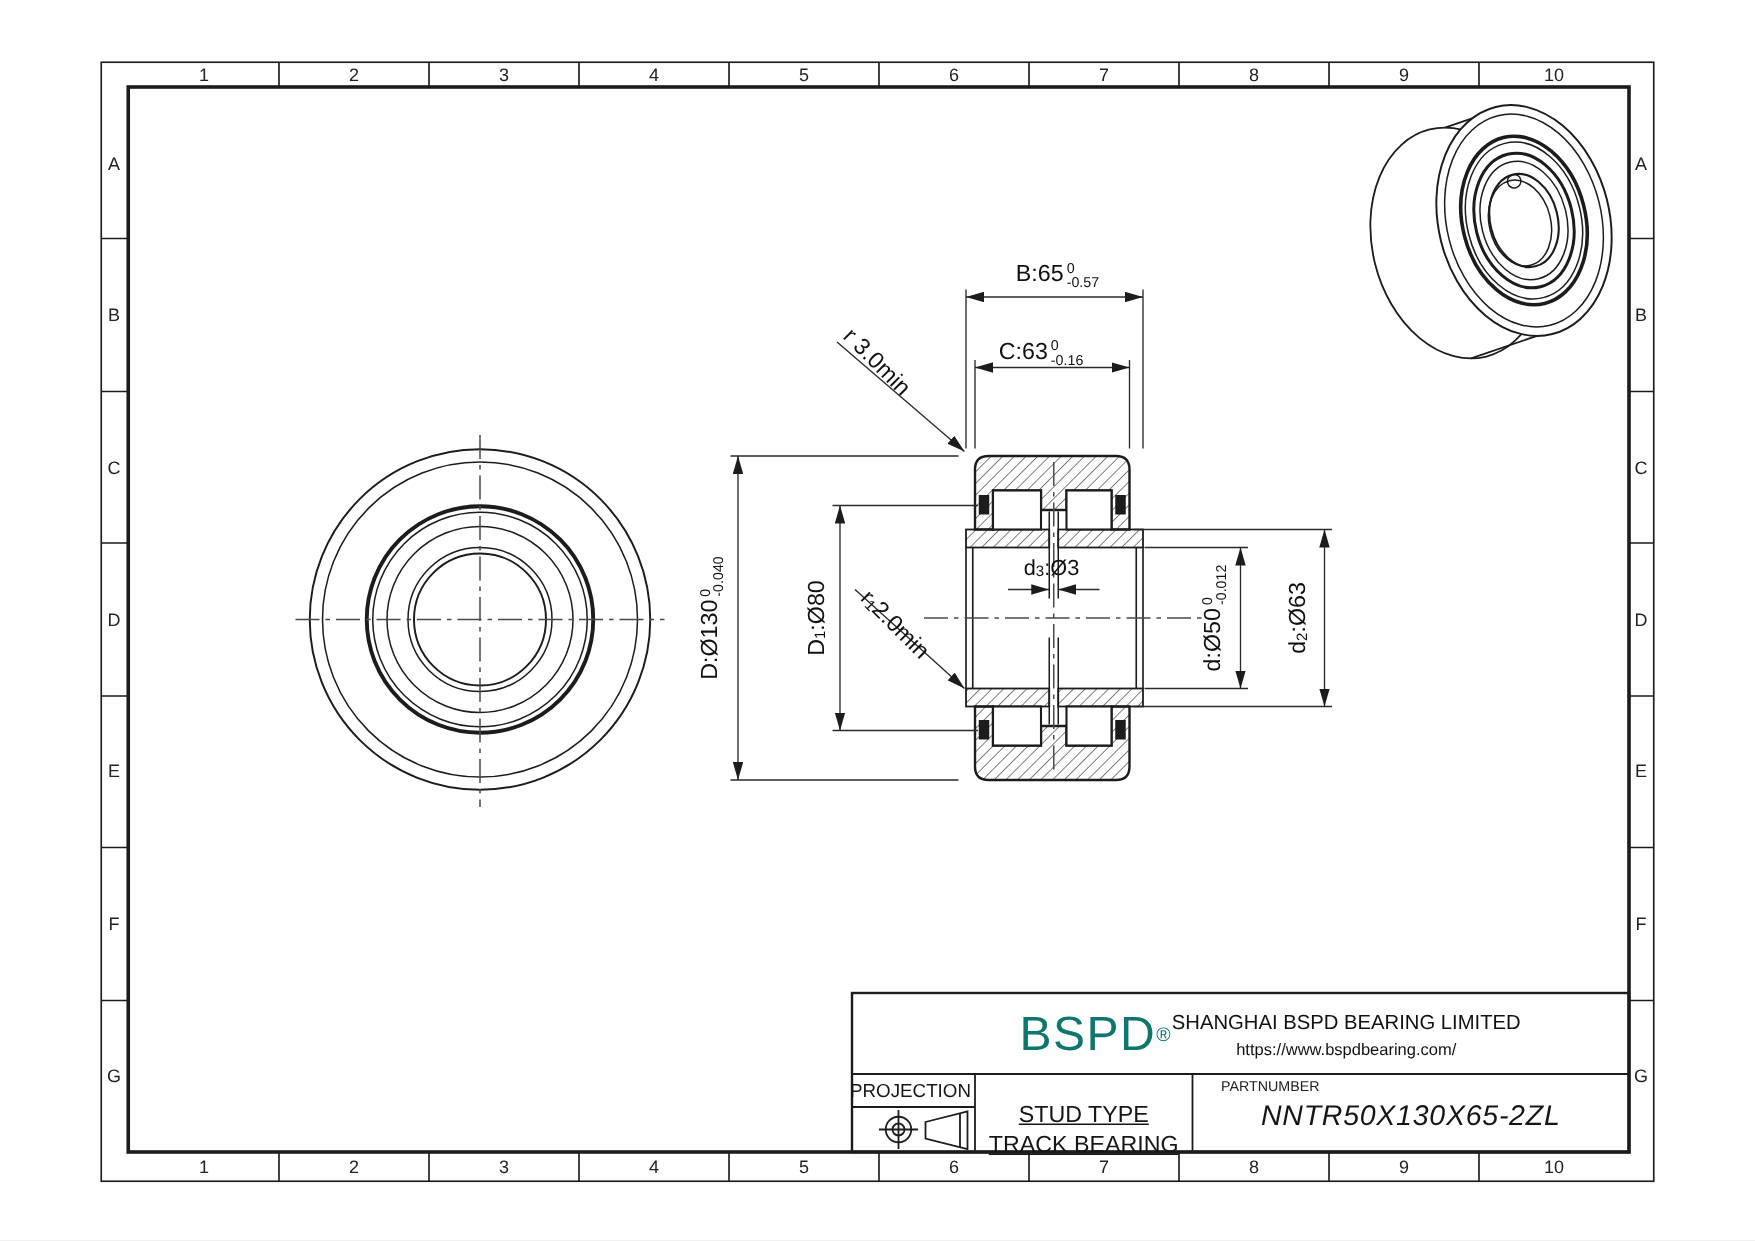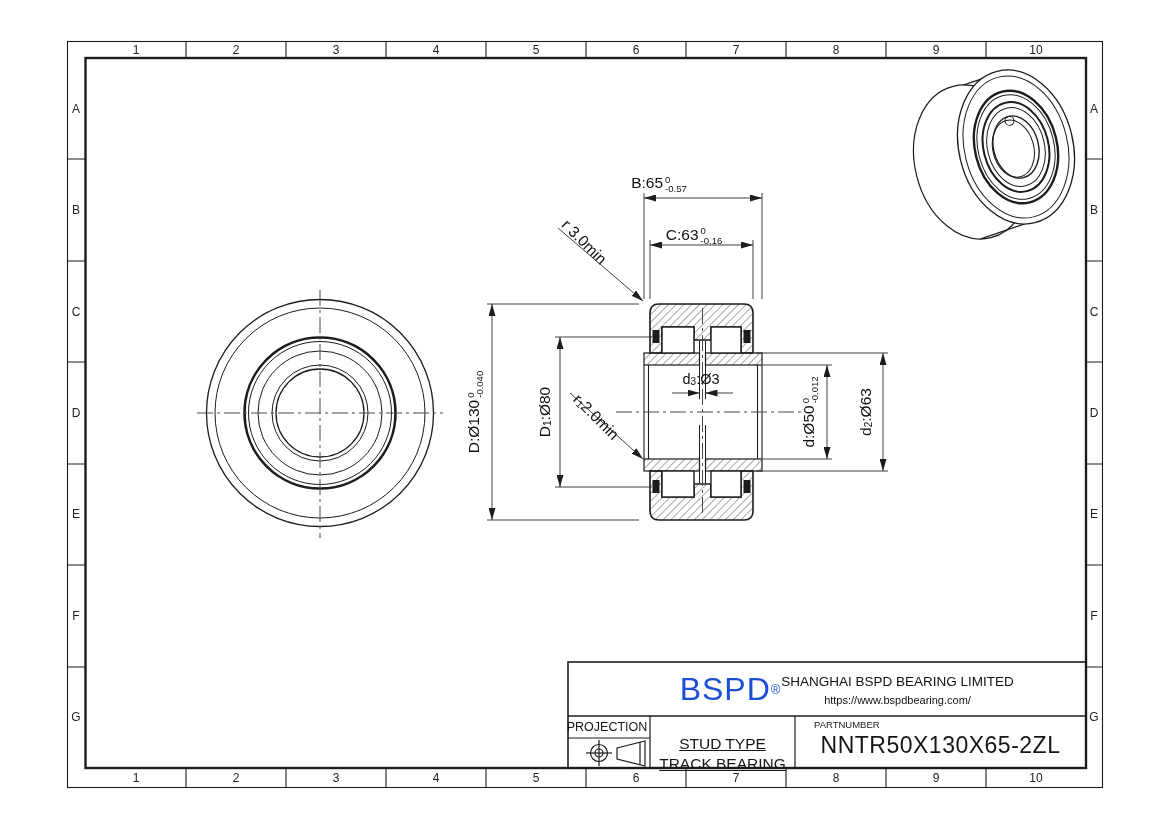--- a/index.html
+++ b/index.html
@@ -17,28 +17,28 @@
   .band-left{left:67px;}
   .band-right{left:1086px;width:16px;}
   .gcell{flex:1;display:flex;align-items:center;justify-content:center;font-size:12px;color:#222;}
   
   .dim{font-size:15.5px;white-space:nowrap;color:#111;}
   .dim .tol{display:inline-flex;flex-direction:column;font-size:9.5px;line-height:9.5px;margin-left:2px;transform:translateY(1px);}
   .dim sub{font-size:10px;transform:translateY(2px);display:inline-block;}
   .rot90{transform:rotate(-90deg);}
   .rot45{transform:rotate(45deg);}
   
-  .tb-logo{font-size:32px;letter-spacing:1px;color:#1d4ed8;}
+  .tb-logo{font-size:32px;letter-spacing:1px;color:#0f766e;}
   .tb-logo .reg{font-size:13px;vertical-align:14px;letter-spacing:0;}
   .tb-company{flex-direction:column;line-height:19px;font-size:13.5px;text-align:center;color:#111;}
   .tb-company .url{font-size:11px;}
   .tb-proj{font-size:12.5px;}
   .tb-product{flex-direction:column;font-size:15.5px;line-height:20px;}
   .tb-pn-label{position:absolute;left:801px;top:719px;font-size:9.5px;color:#222;padding-left:13px;}
-  .tb-pn{font-size:23px;letter-spacing:0.5px;}
+  .tb-pn{font-size:19px;letter-spacing:0.5px;font-style:italic;}
 </style>
 </head>
 <body>
 
 <div class="sheet">
 
 <svg width="1170" height="827" viewBox="0 0 1170 827">
   <defs>
     <pattern id="hatch" patternUnits="userSpaceOnUse" width="5.5" height="5.5" patternTransform="rotate(45)">
       <line x1="0" y1="0" x2="0" y2="5.5" stroke="#2a2a2a" stroke-width="0.8"></line>
@@ -222,21 +222,21 @@
 <div class="band-right">
   <span class="gcell">A</span>
   <span class="gcell">B</span>
   <span class="gcell">C</span>
   <span class="gcell">D</span>
   <span class="gcell">E</span>
   <span class="gcell">F</span>
   <span class="gcell">G</span>
 </div>
 
-<div class="lbl dim" style="left:594px;top:170px;width:130px;height:26px;">
+<div class="lbl dim" style="left:640px;top:170px;width:130px;height:26px;">
   <span>B:65</span>
       <span class="tol">
         <span>0</span>
         <span>-0.57</span>
       </span>
 </div>
 <div class="lbl dim" style="left:629px;top:218px;width:130px;height:26px;align-items:flex-end;">
   <span>C:63</span>
       <span class="tol">
         <span>0</span>

